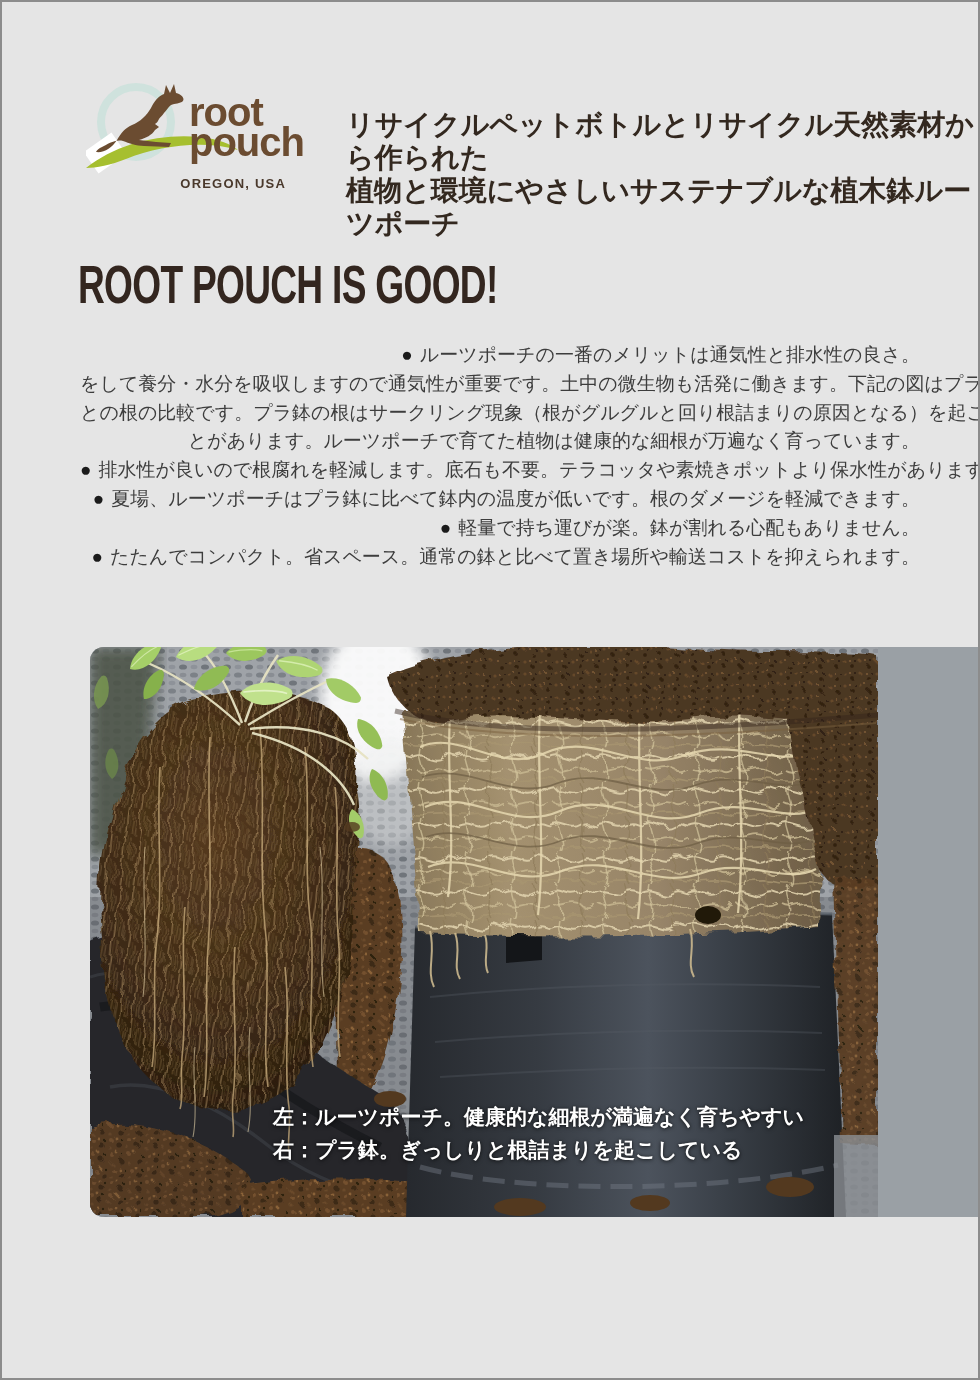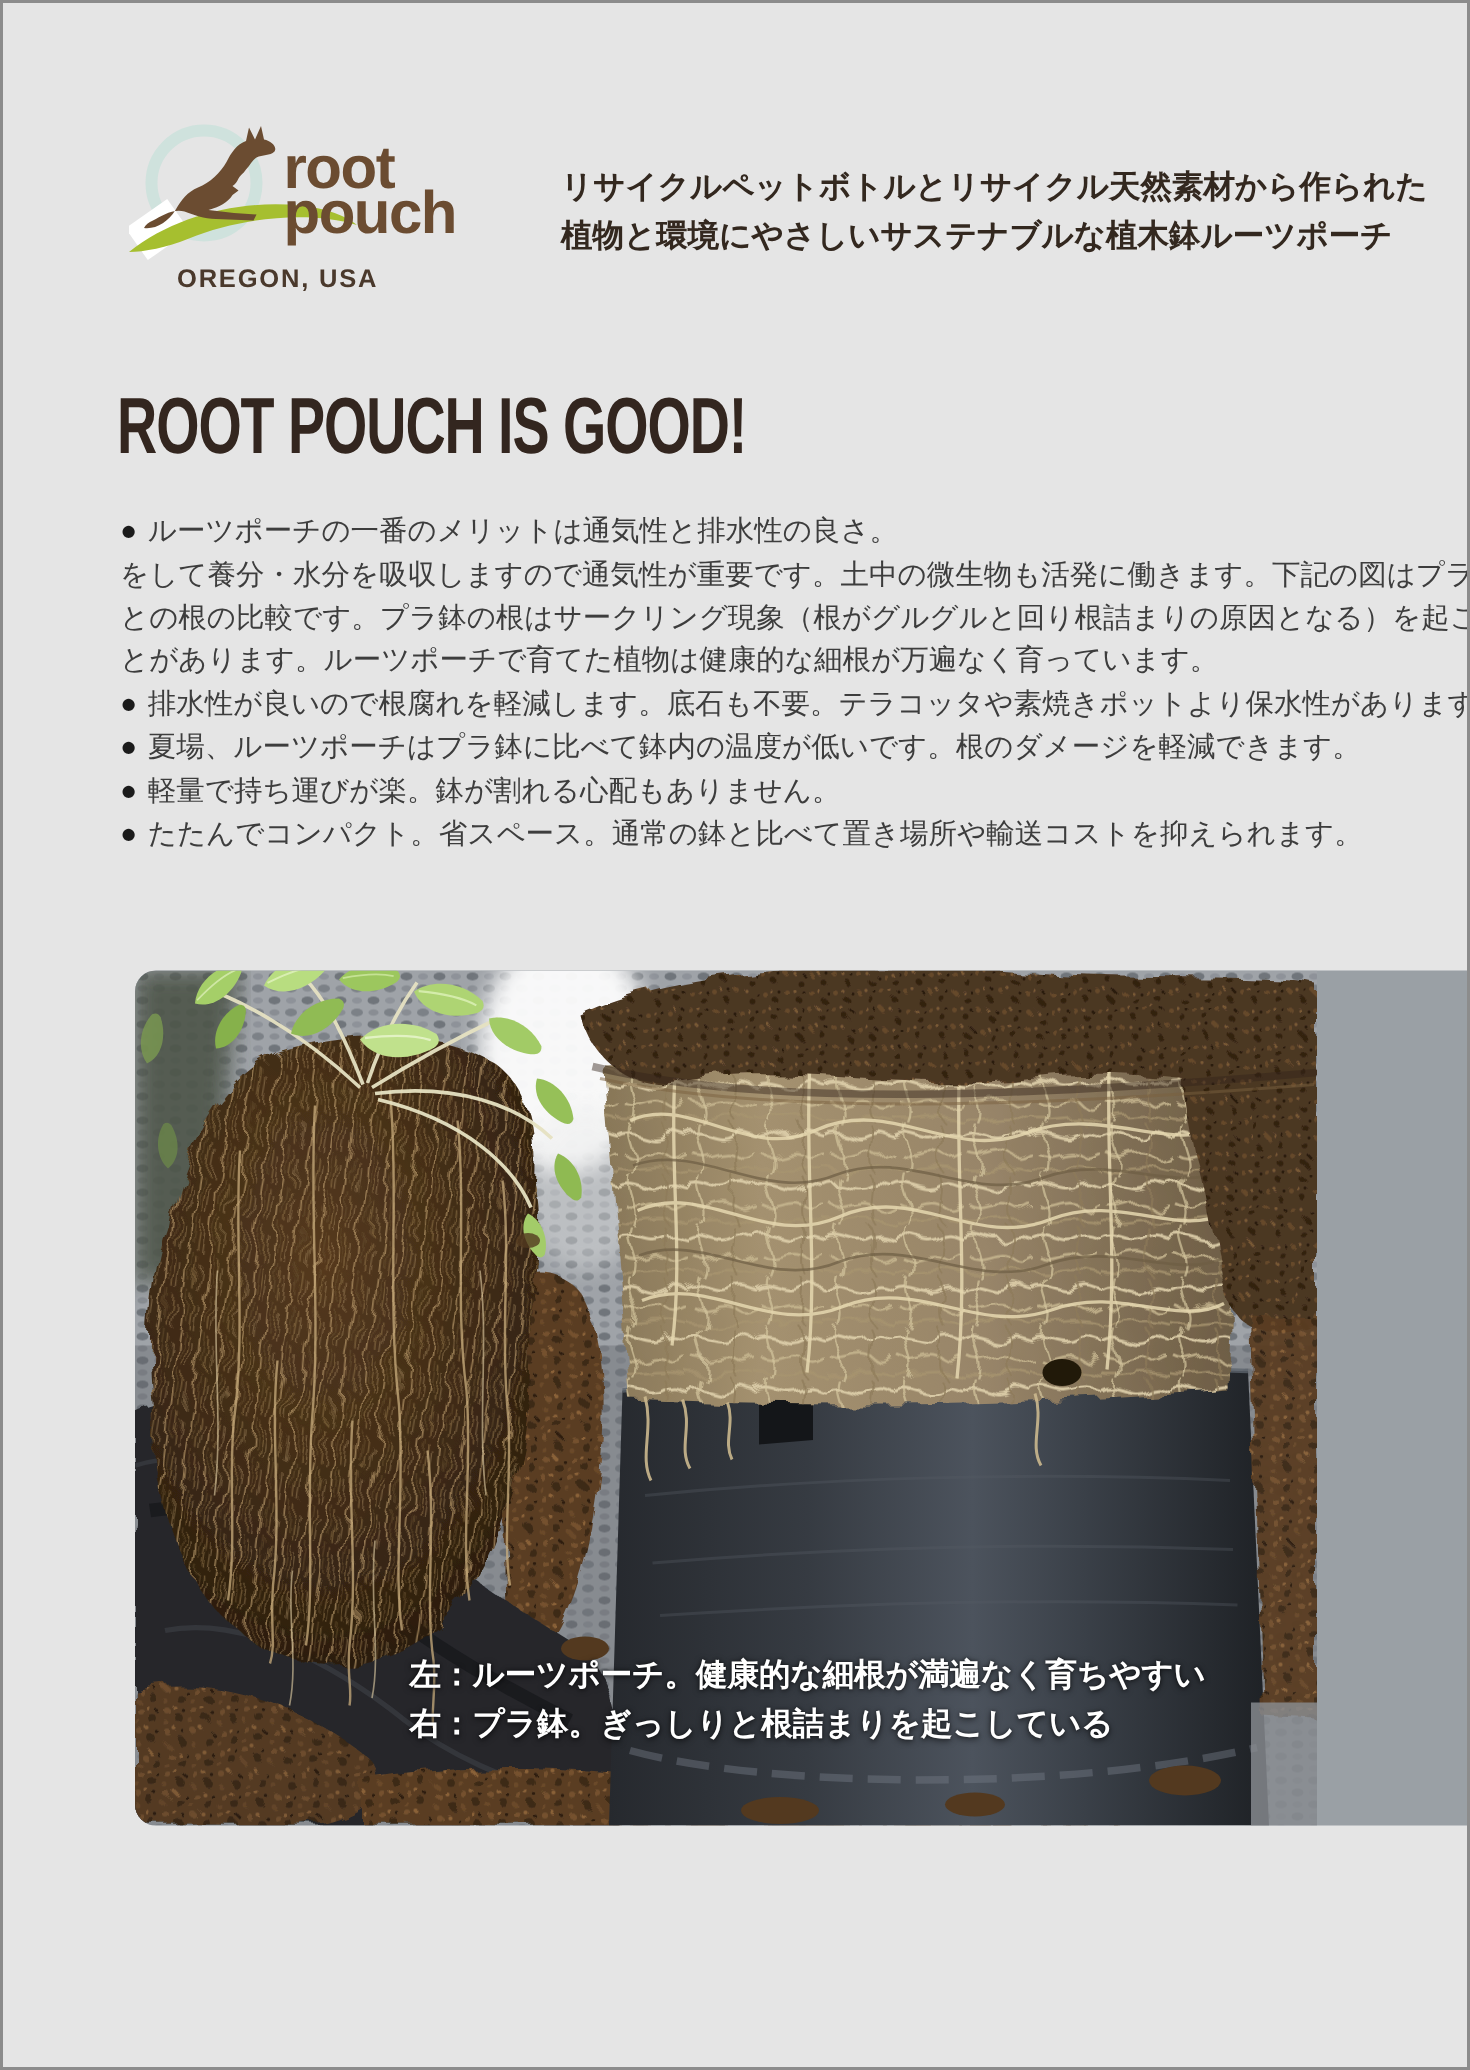--- a/index.html
+++ b/index.html
@@ -13,39 +13,39 @@
     font-family:"Liberation Sans","DejaVu Sans",sans-serif;
   }
   
   .logo-icon{position:absolute; left:84px; top:80px; width:156px; height:122px;}
   .logo-word{
     position:absolute; left:187px; top:95px;
     font-size:40px; font-weight:800; line-height:30px; letter-spacing:-1px;
     color:var(--brand-brown,#6b4c31);
   }
   .logo-origin{
-    position:absolute; left:116px; top:174px; width:168px; text-align:left;
-    font-size:17px; font-weight:bold; letter-spacing:1.2px; color:#4a392c;
+    position:absolute; left:116px; top:174px; width:168px; text-align:right;
+    font-size:13px; font-weight:bold; letter-spacing:1.2px; color:#4a392c;
   }
   .tagline{
     position:absolute; left:344px; top:106px;
-    font-size:21px; font-weight:bold; line-height:33px; color:#33281f;margin-left:28px;
+    font-size:28px; font-weight:bold; line-height:33px; color:#33281f;
   }
   
   .title{
     position:absolute; left:76px; top:252px; margin:0;
     font-size:53px; font-weight:800; letter-spacing:-1px; color:var(--title-ink,#33261f);
     white-space:nowrap;
     text-align:center;
   }
   .title > span{display:inline-block; transform:scaleX(.70); transform-origin:left center;}
   
   .benefits{
     position:absolute; left:78px; top:339px; width:840px;
-    font-size:19px; line-height:28.8px; color:var(--body-ink,#3d3d3d);
+    font-size:19px; line-height:28.8px; color:var(--body-ink,#3d3d3d);text-align:right;
   }
   .line{white-space:nowrap;}
   .bullet{color:#1b1b1b; margin-right:7px;}
   
   .photo{
     position:absolute; left:88px; top:645px; width:916px; height:570px;
     margin:0; overflow:hidden; background:#9aa0a5;border-radius:14px;
   }
   .photo svg{display:block;}
   .photo-caption{

